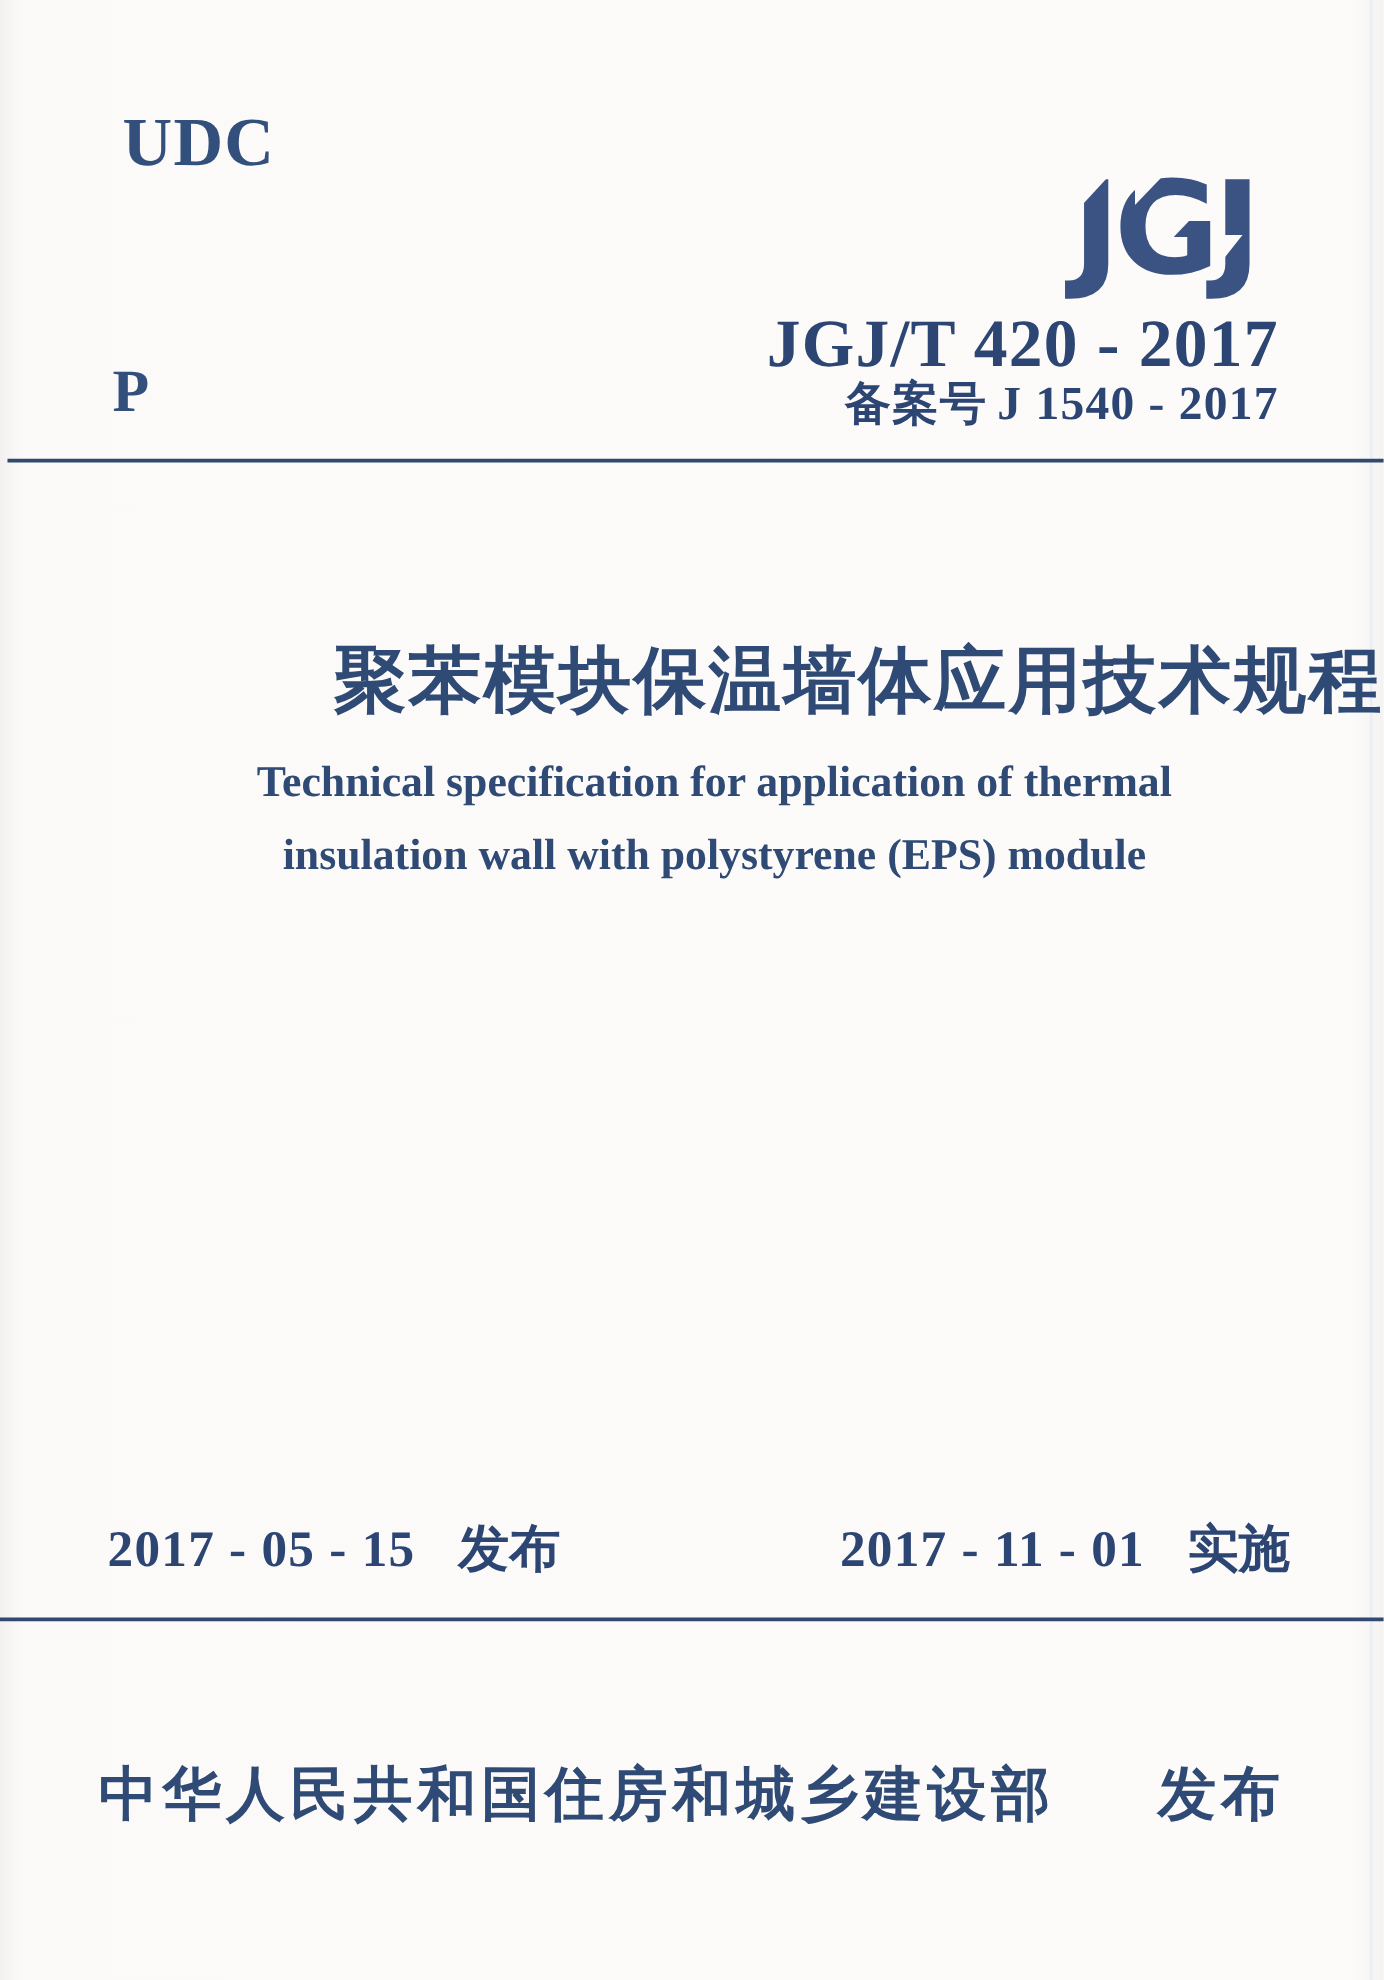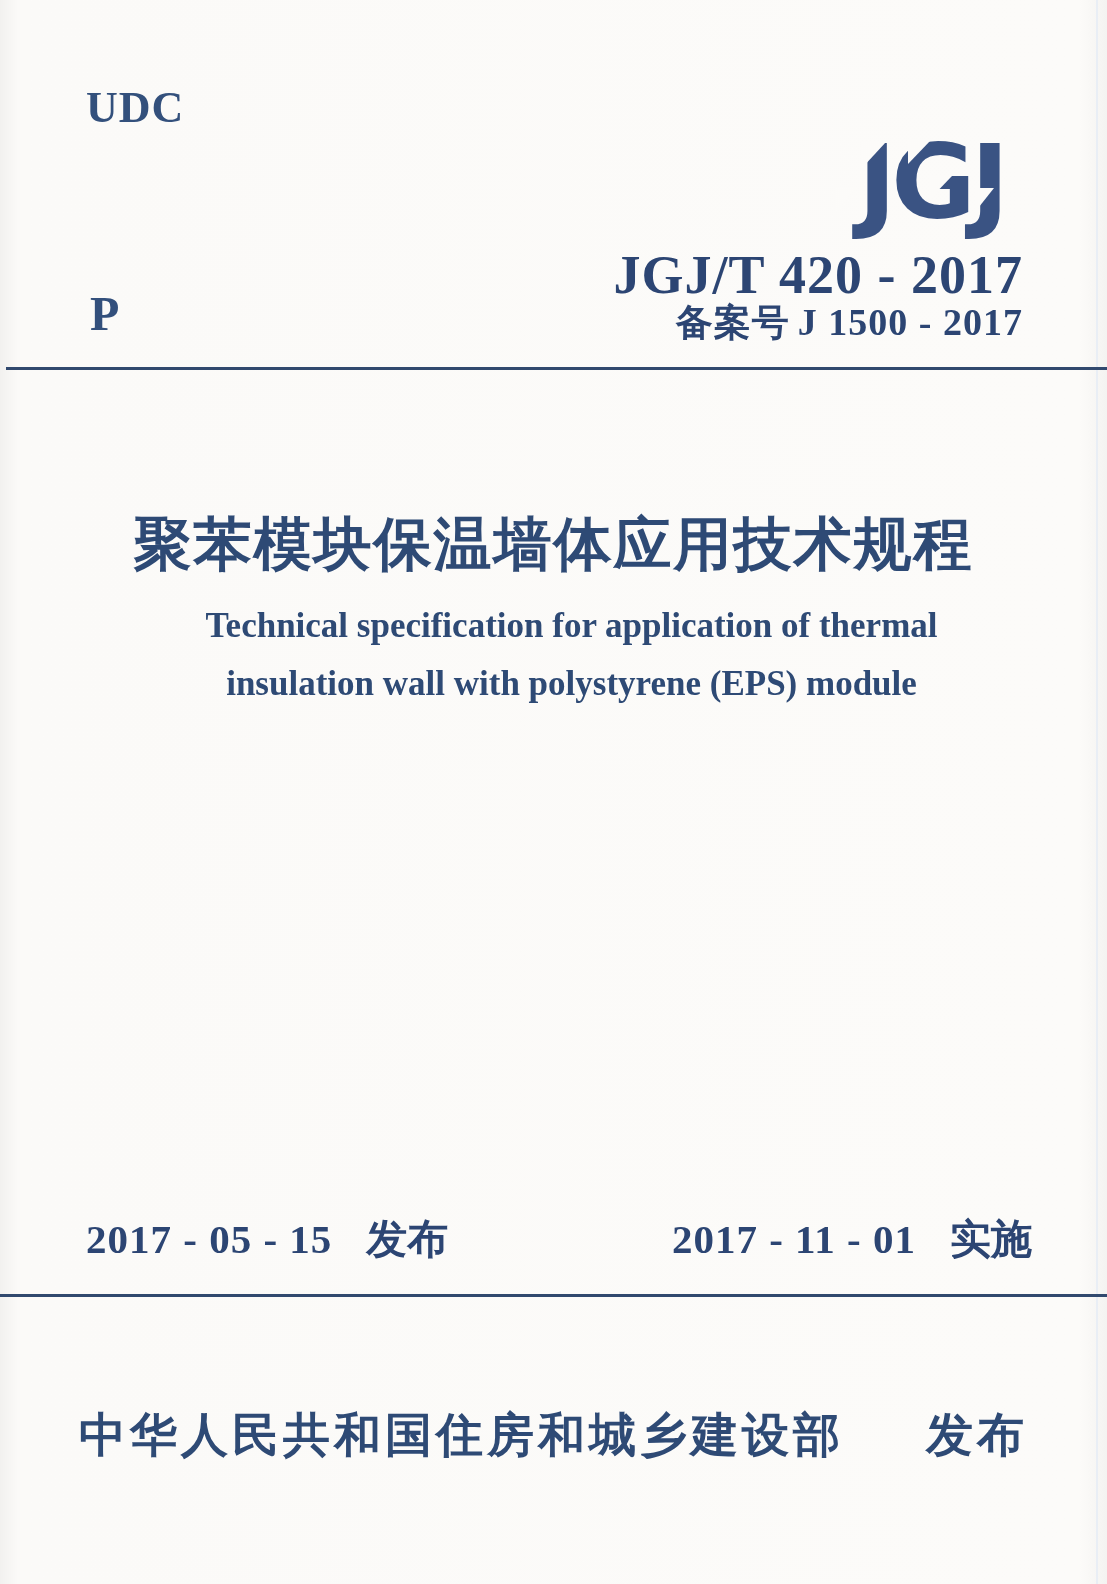--- a/index.html
+++ b/index.html
@@ -16,22 +16,22 @@
       linear-gradient(90deg, #f2f1ef 0px, #fbfaf8 18px, #fcfbf9 1080px, #f4f3f1 1107px),
       #fcfbf9;
     color:#2f4a78;
   }
   
   .edge-line{
     position:absolute; top:0; right:9px; width:2px; height:100%;
     background:#e9eef5;
   }
   .udc{
-    position:absolute; left:86px; top:82px;
-    font-size:44px; font-weight:bold; letter-spacing:1px;
+    position:absolute; left:98px; top:82px;
+    font-size:55px; font-weight:bold; letter-spacing:1px;
     color:#33507c;
   }
   .pclass{
     position:absolute; left:90px; top:286px;
     font-size:48px; font-weight:bold;
     color:#33507c;
   }
   .heading{
     position:absolute; left:263px; top:184px;
     font-family:"Liberation Sans", sans-serif;
@@ -57,21 +57,21 @@
     font-size:37px; font-weight:bold; margin-right:8px;margin-top:24px;
   }
   .rule{
     position:absolute; left:0; width:1107px; height:3px;
     background:#31496e;
   }
   .rule.top{ top:367px; left:6px; width:1101px; }
   .rule.bottom{ top:1294px; }
   .title-cn{
     position:absolute; left:0; top:506px; width:1107px;
-    text-align:center;
+    text-align:right;
     font-size:58px; font-weight:bold; letter-spacing:2px;
     color:#2e4a75; white-space:nowrap;
   }
   .title-en{
     position:absolute; left:0; width:1107px; text-align:center;
     font-size:35px; font-weight:600; color:#2e4a75; white-space:nowrap;padding-left:18px;
   }
   .title-en.l1{ top:606px; }
   .title-en.l2{ top:664px; }
   .dates{
@@ -115,21 +115,21 @@
       <polygon points="80,16 103,16 80,40" fill="#fcfbf9"></polygon>
       <polygon points="101,52 124,52 101,76" fill="#fcfbf9"></polygon>
       <polygon points="172,18 196,18 172,44" fill="#fcfbf9"></polygon>
       <polygon points="147,64 166,64 147,88" fill="#fcfbf9"></polygon>
     </svg>
   </div>
 
   <div class="numbers">
     <div class="std">JGJ/T 420 - 2017</div>
     <div class="rec">
-      <span class="rec-label">备案号</span><span>J 1500 - 2017</span>
+      <span class="rec-label">备案号</span><span>J 1540 - 2017</span>
     </div>
   </div>
 
   <div class="pclass">P</div>
 
   <div class="rule top"></div>
 
   <div class="title-cn">聚苯模块保温墙体应用技术规程</div>
   <div class="title-en l1">Technical specification for application of thermal</div>
   <div class="title-en l2">insulation wall with polystyrene (EPS) module</div>

